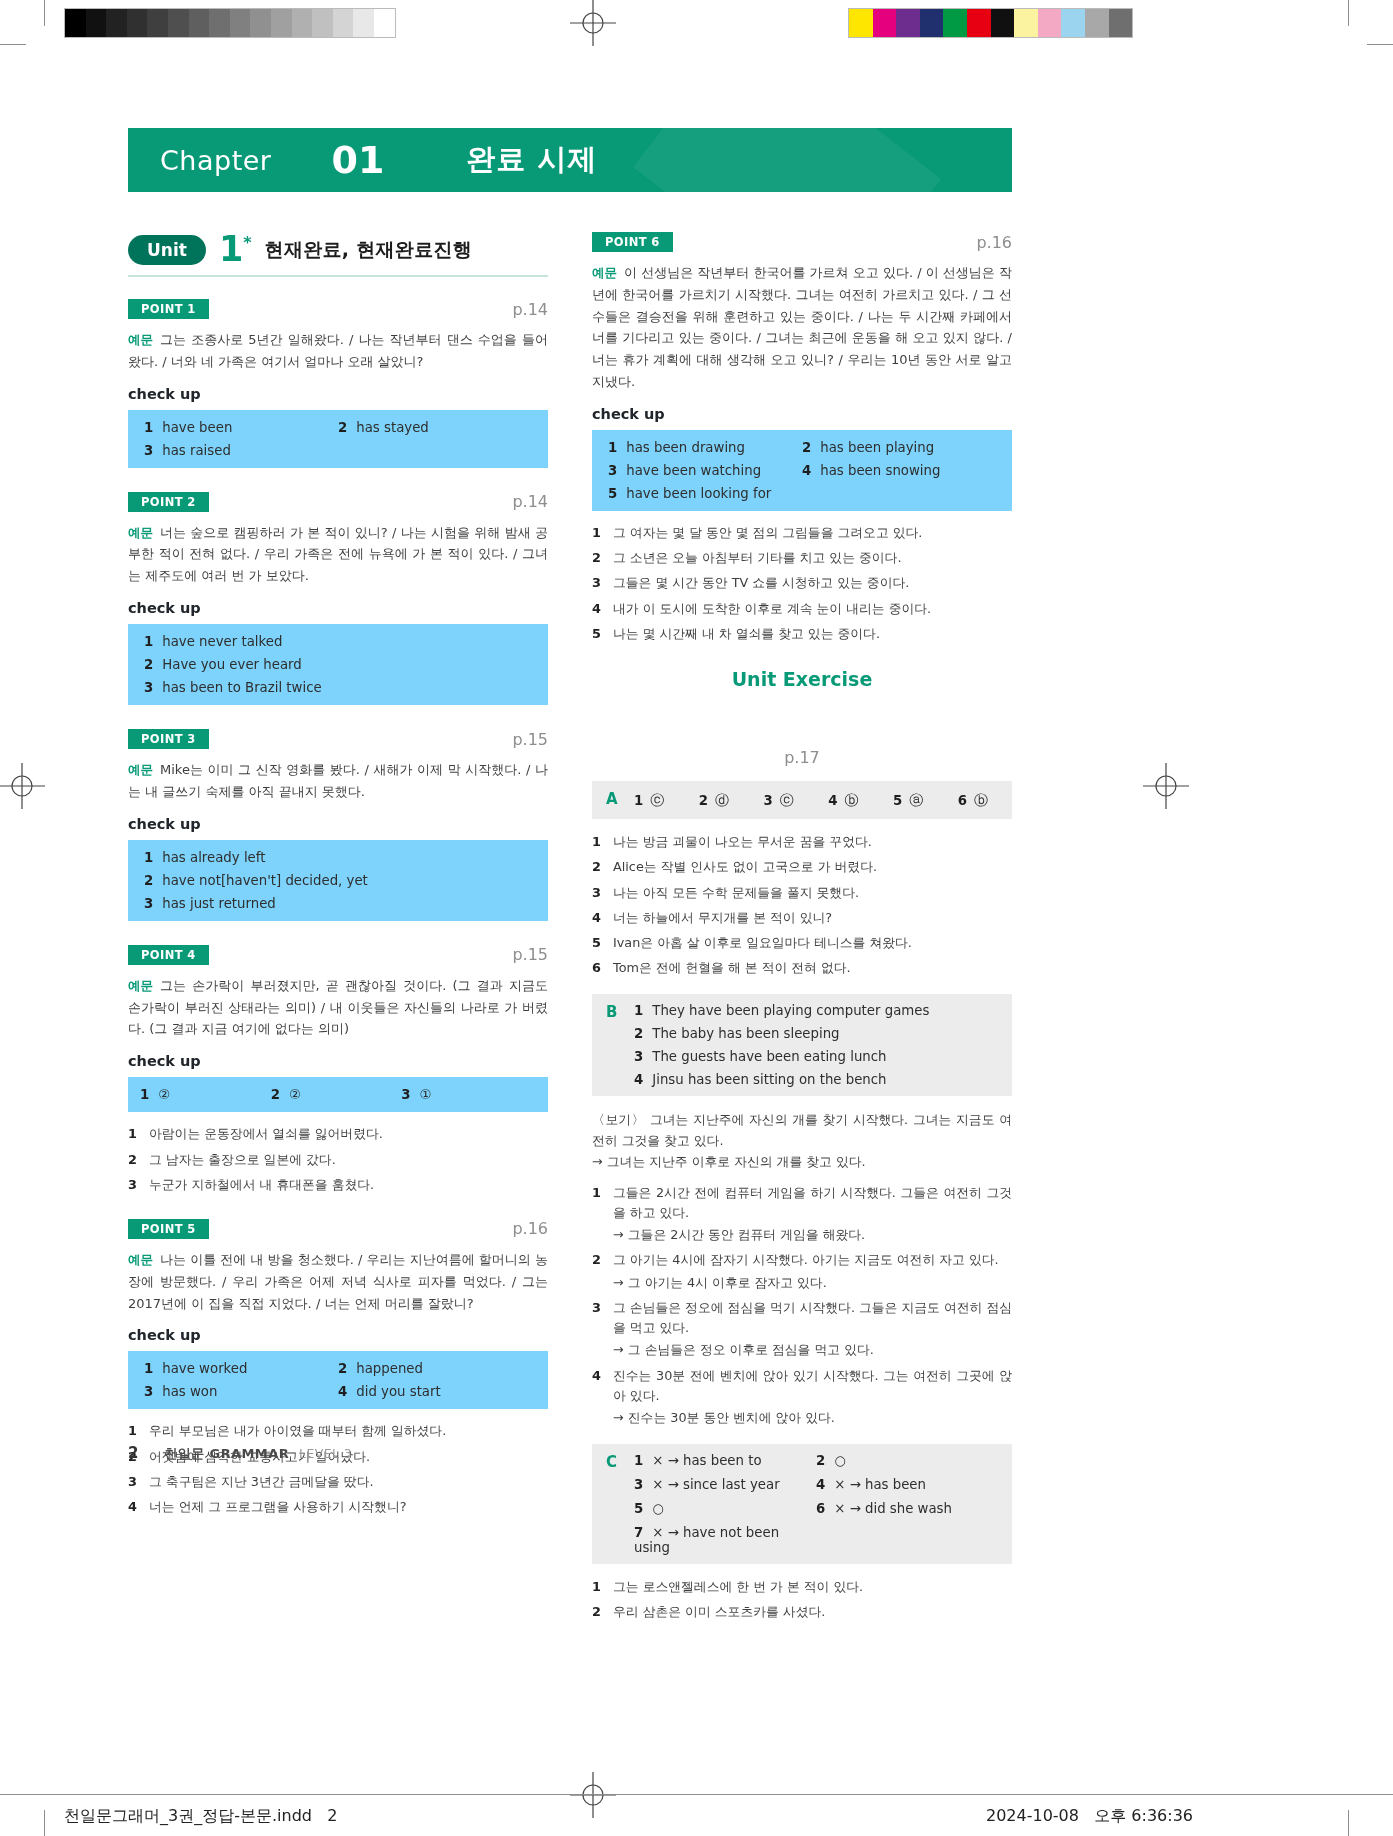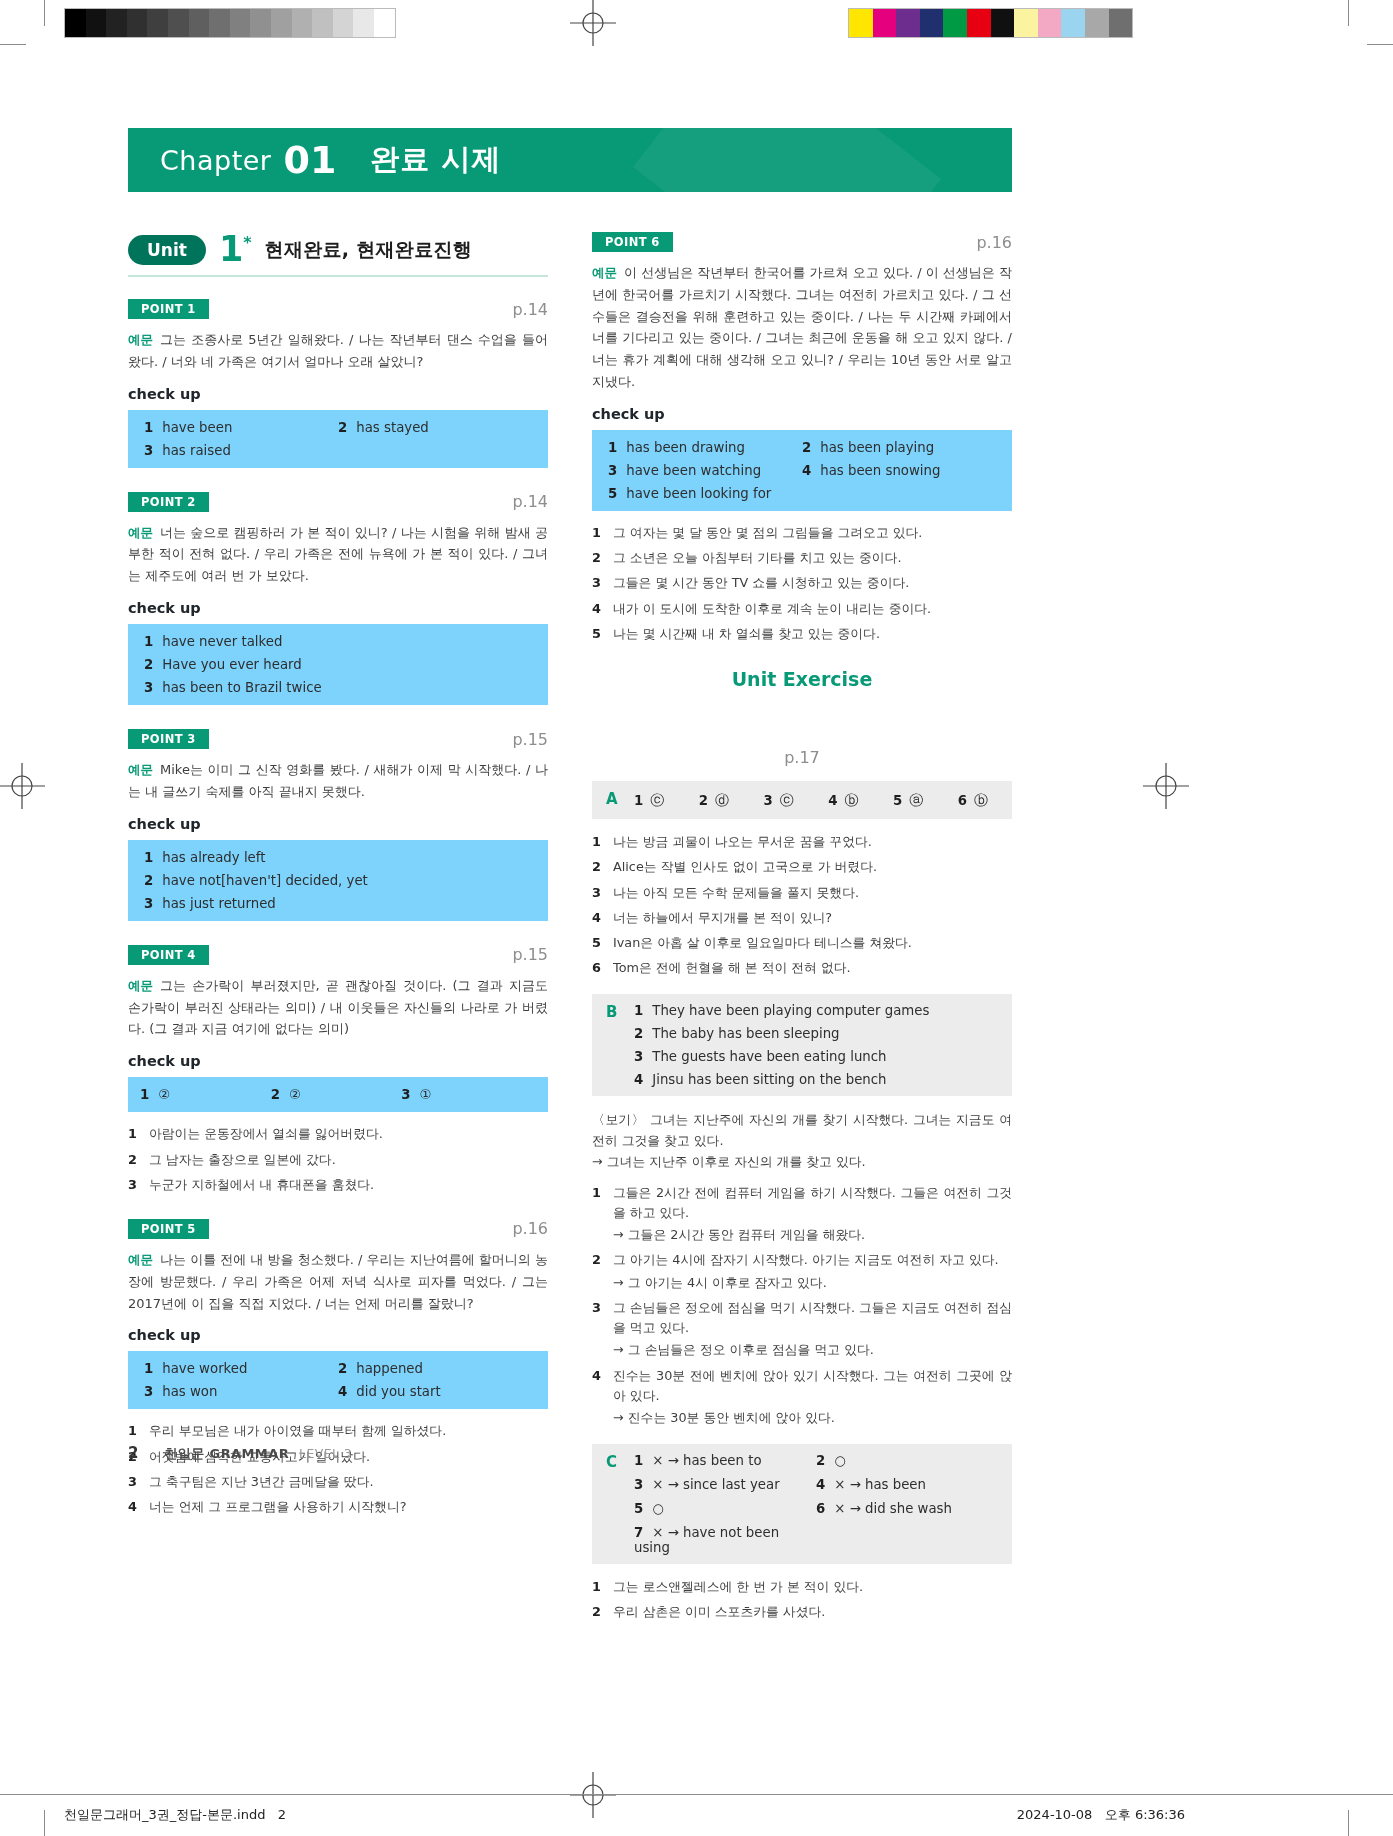--- a/index.html
+++ b/index.html
@@ -14,28 +14,28 @@
   .cal-color .swatch{width:23.6px;}
 
   .reg{position:absolute;stroke:#444;stroke-width:1.2;fill:none;}
   .reg-top{left:570px;top:0;}
   .reg-bottom{left:570px;top:1772px;}
   .reg-left{left:-1px;top:763px;}
   .reg-right{left:1143px;top:763px;}
 
   .trim{position:absolute;background:#8d8d8d;}
   .bottom-rule{position:absolute;left:0;top:1794px;width:1393px;height:1px;background:#8d8d8d;}
-  .print-note{position:absolute;top:1806px;font-size:13px;color:#222;white-space:pre;}
+  .print-note{position:absolute;top:1806px;font-size:16px;color:#222;white-space:pre;}
   .print-note.left{left:64px;}
-  .print-note.right{right:208px;}
+  .print-note.right{right:200px;}
 
   
   .content{position:absolute;left:128px;top:128px;width:884px;}
 
-  .chapter-banner{position:relative;height:64px;background:#089a77;display:flex;align-items:center;padding-left:32px;overflow:hidden;margin-bottom:40px;color:#fff;}
+  .chapter-banner{position:relative;height:64px;background:#089a77;display:flex;align-items:center;padding-left:32px;overflow:hidden;margin-bottom:40px;color:#fff;gap:48px;}
   .chapter-banner::after{content:"";position:absolute;right:100px;top:-45px;width:250px;height:180px;background:rgba(255,255,255,0.06);transform:rotate(38deg);}
   .ch-label{font-size:27px;font-weight:400;letter-spacing:.5px;}
   .ch-num{font-size:38px;font-weight:800;margin-left:12px;}
   .ch-title{font-size:29px;font-weight:800;margin-left:34px;letter-spacing:1px;}
 
   .columns{display:flex;gap:44px;align-items:flex-start;}
   .col{width:420px;}
 
   .unit-head{display:flex;align-items:center;gap:13px;border-bottom:2px solid #c8e5da;padding-bottom:8px;margin-bottom:22px;}
   .unit-pill{background:#00745a;color:#fff;font-size:17px;font-weight:700;border-radius:17px;padding:5px 19px;}

